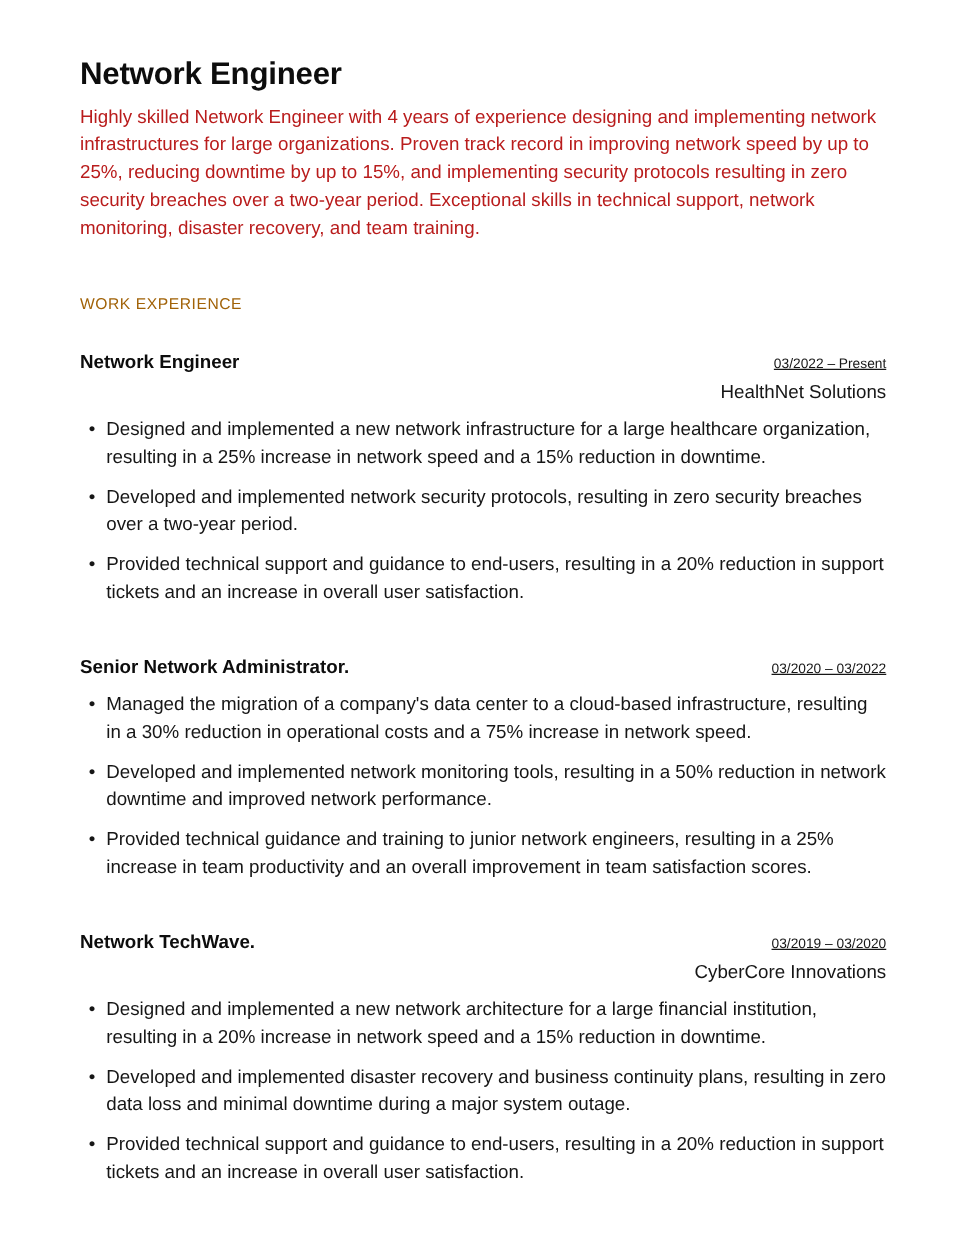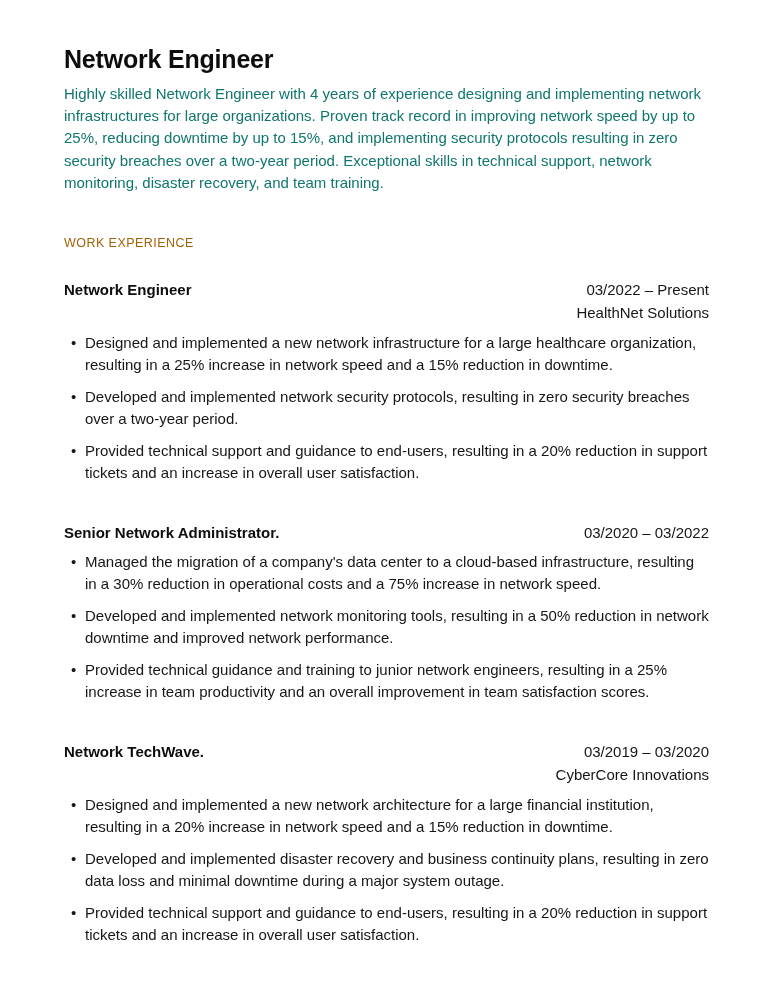--- a/index.html
+++ b/index.html
@@ -31,21 +31,21 @@
     letter-spacing: -0.2px;
     line-height: 30px;
     margin: 0 0 9px 0;
     color: #0d0d0d;
   }
 
   .summary {
     font-size: 15px;
     line-height: 22.2px;
     margin: 0;
-    color: #0f766e;
+    color: #b91c1c;
     max-width: 646px;
   }
 
   
   .section-heading {
     font-size: 12.5px;
     letter-spacing: 0.45px;
     color: #a16207;
     text-transform: uppercase;
     margin: 0;
@@ -63,25 +63,26 @@
     align-items: baseline;
     justify-content: space-between;
   }
   .entry-title {
     font-size: 15px;
     font-weight: 700;
     line-height: 20px;
     color: #0d0d0d;
   }
   .entry-dates {
-    font-size: 15px;
+    font-size: 11px;
     line-height: 20px;
     color: #161616;
     white-space: nowrap;
     text-align: right;
+    text-decoration: underline;
   }
   .entry-company {
     font-size: 15px;
     line-height: 22px;
     color: #161616;
     margin-top: 2px;
     text-align: right;
   }
 
   .bullets {

